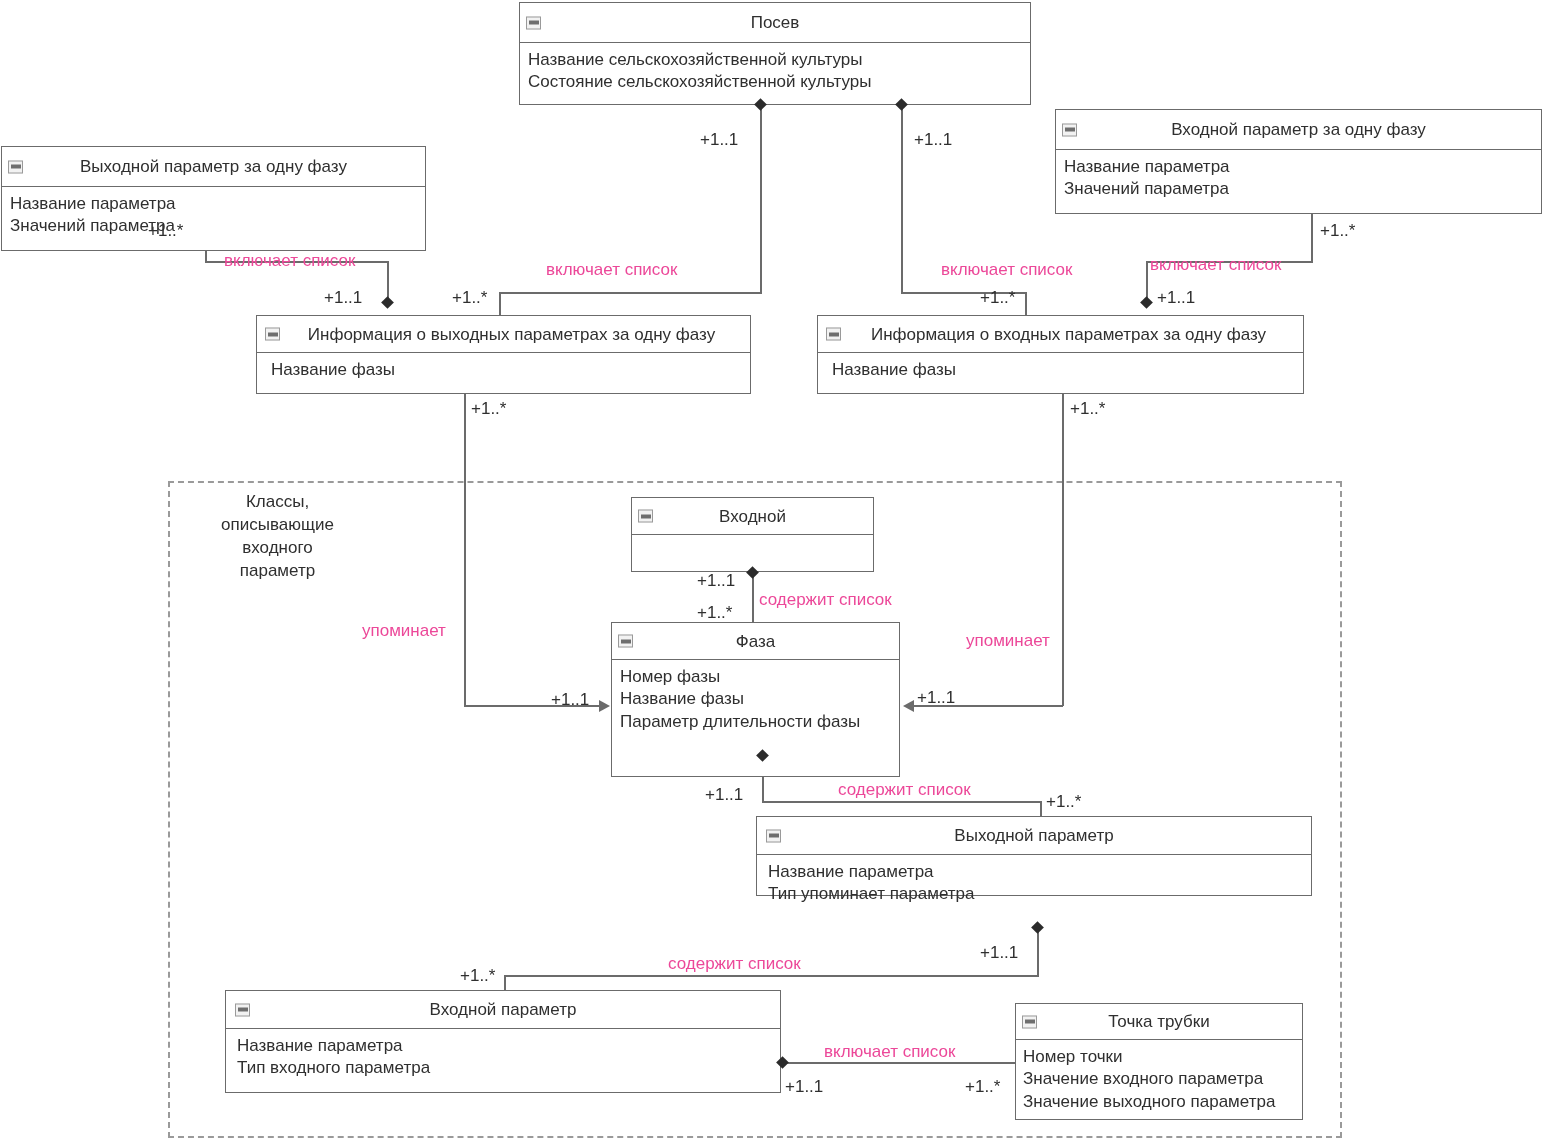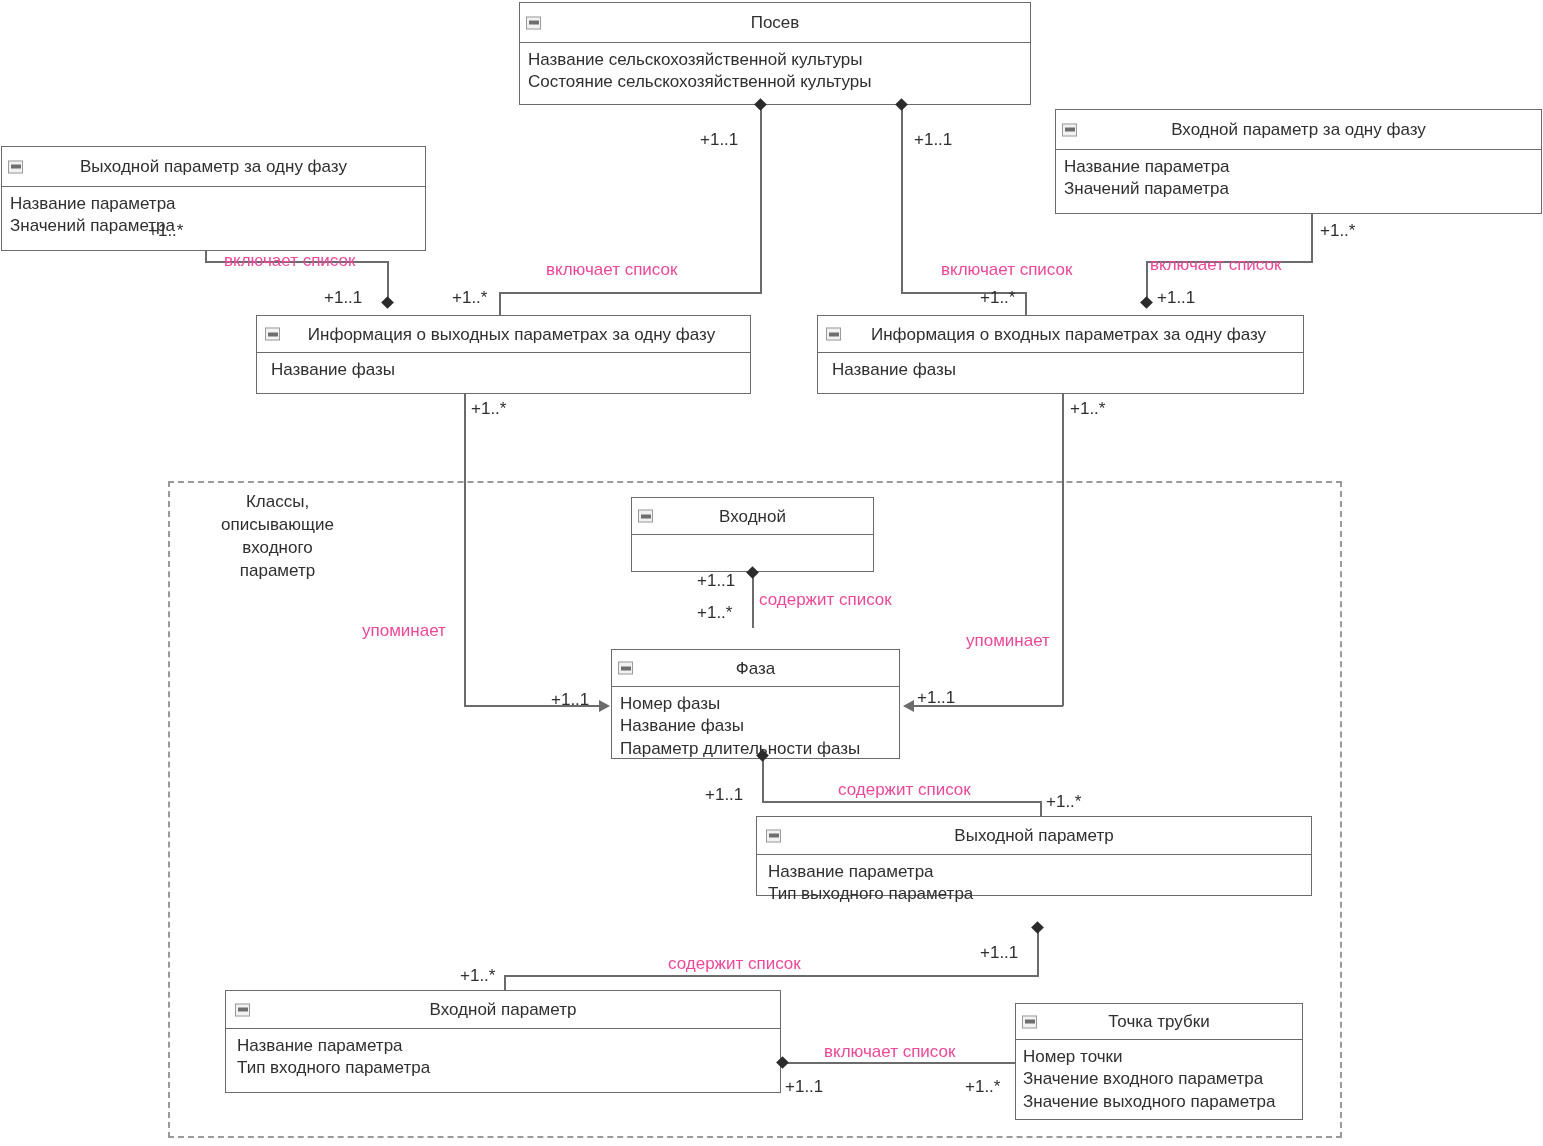--- a/index.html
+++ b/index.html
@@ -268,40 +268,40 @@
   </div>
 
   <div class="uml-class" style="left:631px;top:497px;width:243px;height:75px;">
     <div class="uml-header" style="height:37px;">
       <span class="class-icon"></span>
       <span class="uml-title">Входной</span>
     </div>
     <div class="uml-body"></div>
   </div>
 
-  <div class="uml-class" style="left:611px;top:649px;width:289px;height:110px;">
+  <div class="uml-class" style="left:611px;top:622px;width:289px;height:155px;">
     <div class="uml-header" style="height:37px;">
       <span class="class-icon"></span>
       <span class="uml-title">Фаза</span>
     </div>
     <div class="uml-body">
       <span class="uml-attr">Номер фазы</span>
       <span class="uml-attr">Название фазы</span>
       <span class="uml-attr">Параметр длительности фазы</span>
     </div>
   </div>
 
   <div class="uml-class" style="left:756px;top:816px;width:556px;height:80px;">
     <div class="uml-header" style="height:38px;">
       <span class="class-icon" style="left:9px;"></span>
       <span class="uml-title">Выходной параметр</span>
     </div>
     <div class="uml-body" style="padding-left:11px;">
       <span class="uml-attr">Название параметра</span>
-      <span class="uml-attr">Тип выходного параметра</span>
+      <span class="uml-attr">Тип упоминает параметра</span>
     </div>
   </div>
 
   <div class="uml-class" style="left:225px;top:990px;width:556px;height:103px;">
     <div class="uml-header" style="height:38px;">
       <span class="class-icon" style="left:9px;"></span>
       <span class="uml-title">Входной параметр</span>
     </div>
     <div class="uml-body" style="padding-left:11px;">
       <span class="uml-attr">Название параметра</span>

